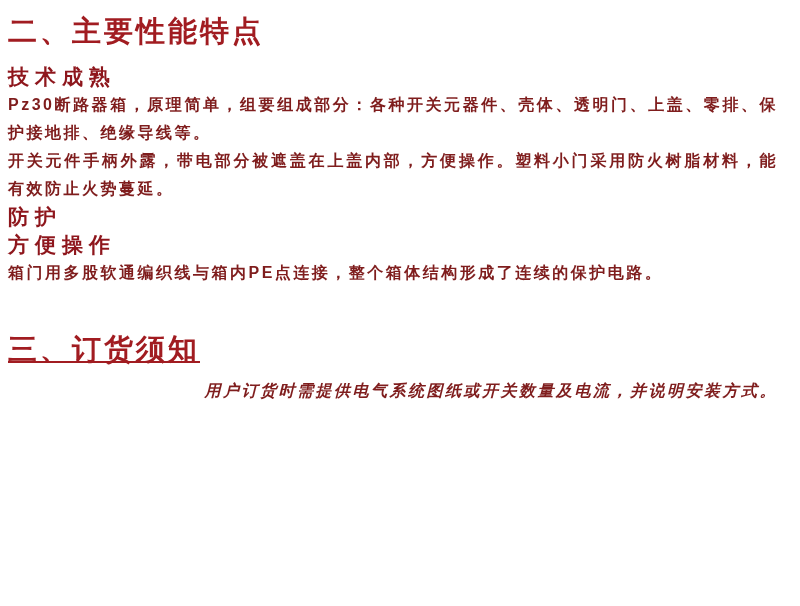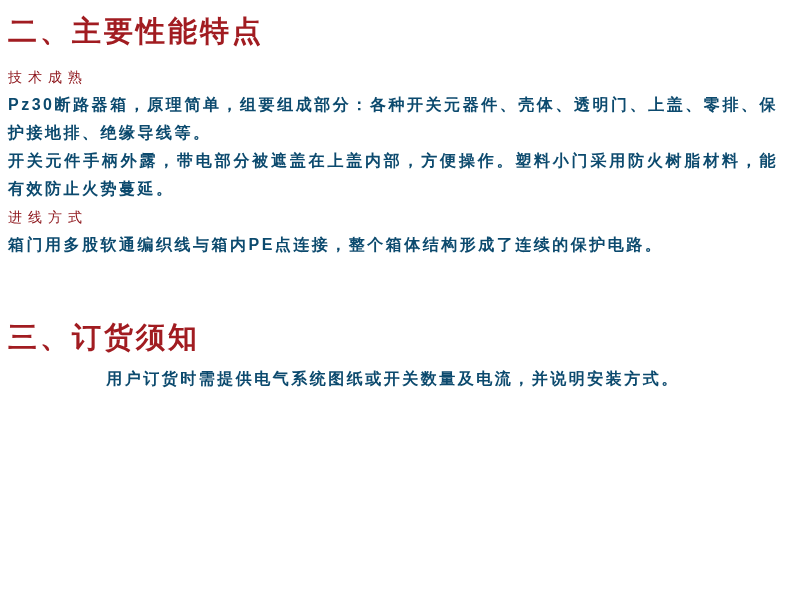--- a/index.html
+++ b/index.html
@@ -19,66 +19,69 @@
   }
   .main-title {
     font-size: 29px;
     font-weight: bold;
     color: #A11C21;
     letter-spacing: 3px;
     line-height: 37px;
     margin: 0 0 13px 0;
   }
   .main-title.second {
-    margin-top: 60px;
+    margin-top: 44px;
     margin-bottom: 9px;
+    text-decoration: underline;
   }
   .feature-heading {
-    font-size: 14px;
-    font-weight: normal;
+    font-size: 21px;
+    font-weight: bold;
     color: #8E161C;
     letter-spacing: 6px;
     line-height: 28px;
     margin: 0;
   }
   .feature-body {
     font-size: 16px;
     font-weight: bold;
-    color: #0c4a6e;
+    color: #7f1d1d;
     letter-spacing: 2.5px;
     line-height: 28px;
     margin: 0;
     text-align: justify;
     text-justify: inter-ideograph;
   }
   .ordering-body {
-    text-align: center;
+    text-align: right;
+    font-style: italic;
   }
 </style>
 </head>
 <body>
 
 <div class="page">
 
   <h1 class="main-title">二、主要性能特点</h1>
 
   <section>
     <h2 class="feature-heading">技术成熟</h2>
     <p class="feature-body">Pz30断路器箱，原理简单，组要组成部分：各种开关元器件、壳体、透明门、上盖、零排、保护接地排、绝缘导线等。</p>
   </section>
 
   <section>
     <p class="feature-body">开关元件手柄外露，带电部分被遮盖在上盖内部，方便操作。塑料小门采用防火树脂材料，能有效防止火势蔓延。</p>
   </section>
 
   <section>
+    <h2 class="feature-heading">防护</h2>
   </section>
 
   <section>
-    <h2 class="feature-heading">进线方式</h2>
+    <h2 class="feature-heading">方便操作</h2>
   </section>
 
   <section>
     <p class="feature-body">箱门用多股软通编织线与箱内PE点连接，整个箱体结构形成了连续的保护电路。</p>
   </section>
 
 
   <h1 class="main-title second">三、订货须知</h1>
 
   <p class="feature-body ordering-body">用户订货时需提供电气系统图纸或开关数量及电流，并说明安装方式。</p>

